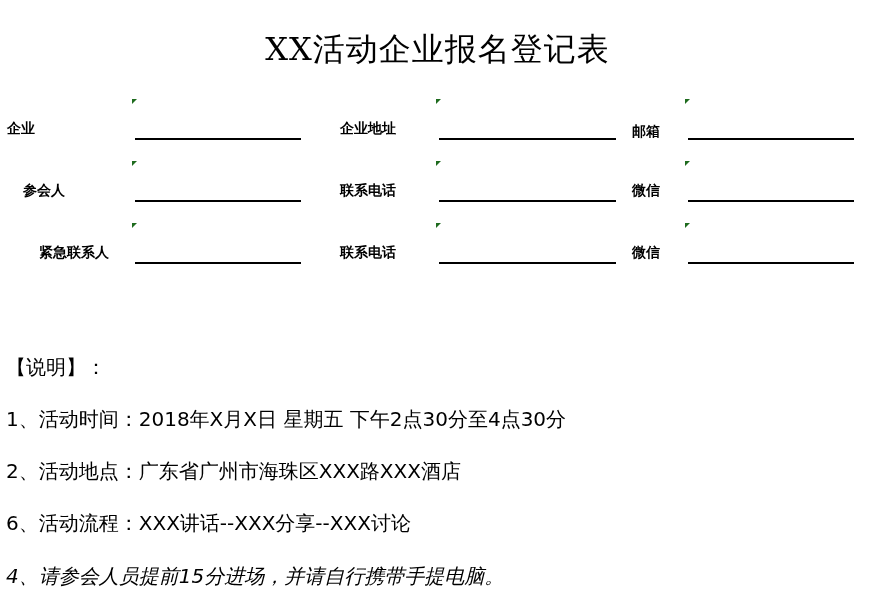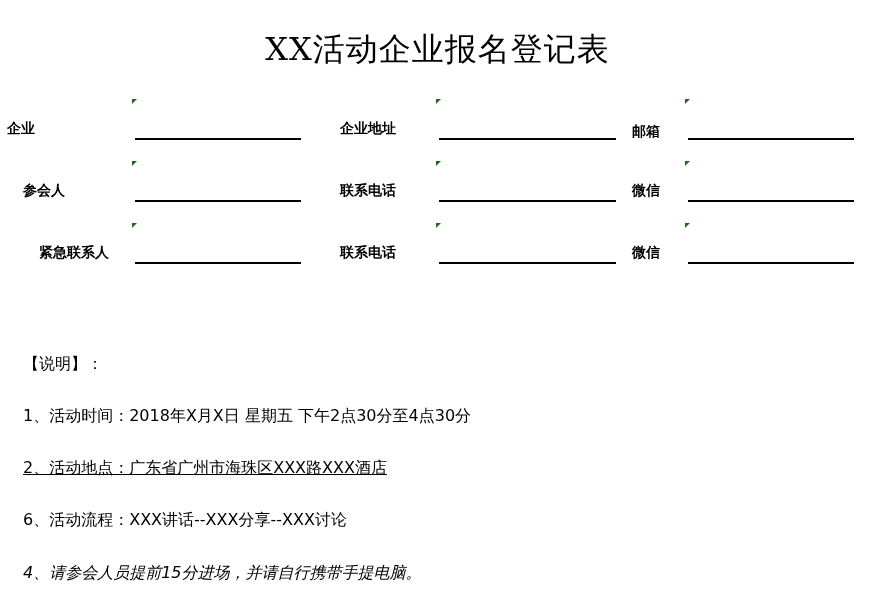--- a/index.html
+++ b/index.html
@@ -4,21 +4,21 @@
 <style>
   html, body { margin:0; padding:0; background:#ffffff; }
   body { width:875px; height:602px; position:relative; overflow:hidden; color:#000;
          font-family:"DejaVu Serif", "Liberation Serif", serif; }
   .title { position:absolute; left:0; width:875px; top:28px; text-align:center;
            font-size:32px; font-weight:normal; letter-spacing:1px; }
   .label { position:absolute; font-family:"DejaVu Sans", "Liberation Sans", sans-serif;
            font-weight:bold; font-size:14px; }
   .line { position:absolute; height:2px; background:#000; }
   .marker { position:absolute; width:0; height:0; border-top:5px solid #1e6b1e; border-right:5px solid transparent; }
-  .note { position:absolute; left:23px; font-size:16px; font-family:"DejaVu Sans", "Liberation Sans", sans-serif; }
+  .note { position:absolute; left:6px; font-size:20px; font-family:"DejaVu Sans", "Liberation Sans", sans-serif; }
 </style>
 </head>
 <body>
 
 <div class="title">XX活动企业报名登记表</div>
 
 <span class="marker" style="left:132px;top:99px;"></span>
 <span class="marker" style="left:436px;top:99px;"></span>
 <span class="marker" style="left:685px;top:99px;"></span>
 <div class="label" style="left:7px;top:120px;">企业</div>
@@ -43,15 +43,15 @@
 <span class="marker" style="left:685px;top:223px;"></span>
 <div class="label" style="left:7px;top:244px;margin-left:32px;">紧急联系人</div>
 <div class="line" style="left:135px;top:262px;width:166px;"></div>
 <div class="label" style="left:340px;top:244px;">联系电话</div>
 <div class="line" style="left:439px;top:262px;width:177px;"></div>
 <div class="label" style="left:632px;top:244px;">微信</div>
 <div class="line" style="left:688px;top:262px;width:166px;"></div>
 
 <div class="note" style="top:354px;">【说明】：</div>
 <div class="note" style="top:406px;">1、活动时间：2018年X月X日 星期五 下午2点30分至4点30分</div>
-<div class="note" style="top:458px;text-decoration:underline;">2、活动地点：广东省广州市海珠区XXX路XXX酒店</div>
+<div class="note" style="top:458px;">2、活动地点：广东省广州市海珠区XXX路XXX酒店</div>
 <div class="note" style="top:510px;">6、活动流程：XXX讲话--XXX分享--XXX讨论</div>
 <div class="note" style="top:563px;font-style:italic;">4、请参会人员提前15分进场，并请自行携带手提电脑。</div>
 
 </body></html>

